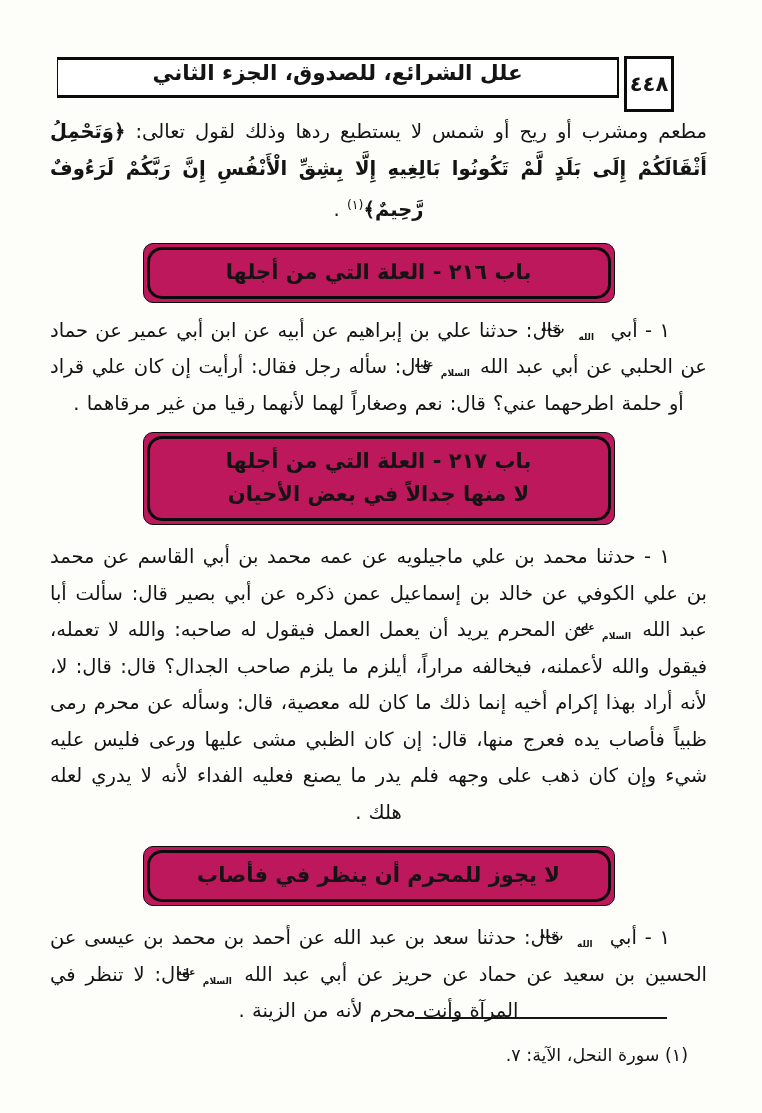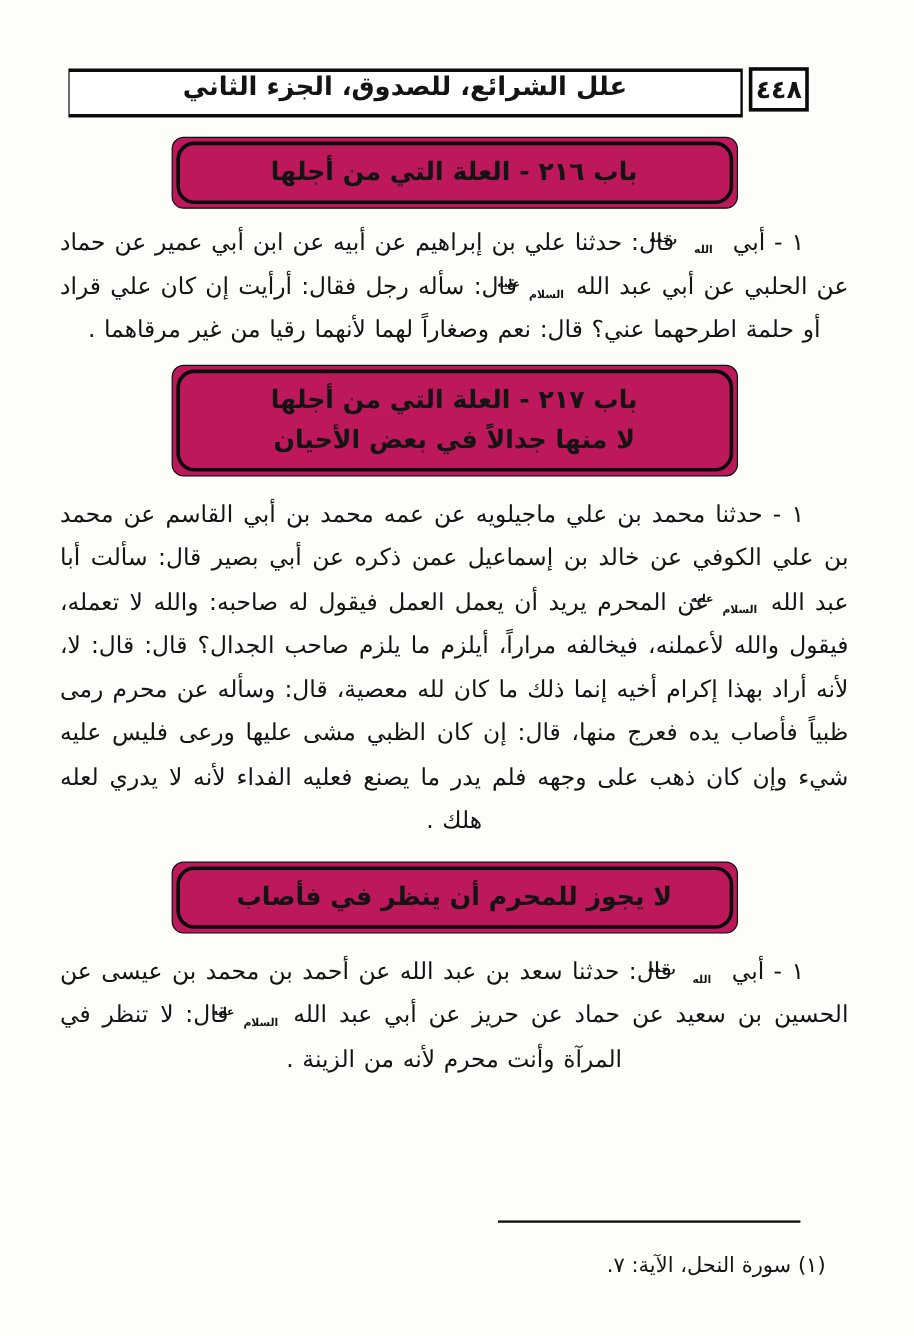--- a/index.html
+++ b/index.html
@@ -19,21 +19,21 @@
   }
   
   .header {
     position: absolute;
     top: 56px; right: 88px; left: 57px;
     display: flex;
     align-items: flex-start;
     gap: 5px;
   }
   .pagenum-box {
-    width: 50px; height: 37px;
+    width: 50px; height: 56px;
     border: 3px solid #0b0b0b;
     display: flex; align-items: center; justify-content: center;
     font-size: 21px; font-weight: 700;
     background: #fff;
     flex: 0 0 auto;
   }
   .title-box {
     flex: 1 1 auto;
     height: 41px;
     margin-top: 1px;
@@ -117,20 +117,21 @@
     <div class="pagenum-box">
       <span>٤٤٨</span>
     </div>
     <div class="title-box">
       <span>علل الشرائع، للصدوق، الجزء الثاني</span>
     </div>
   </div>
 
   <div class="main">
 
+    <p class="body mb-a"><span>مطعم ومشرب أو ريح أو شمس لا يستطيع ردها وذلك لقول تعالى: </span><span class="quran">﴿وَتَحْمِلُ أَثْقَالَكُمْ إِلَى بَلَدٍ لَّمْ تَكُونُوا بَالِغِيهِ إِلَّا بِشِقِّ الْأَنْفُسِ إِنَّ رَبَّكُمْ لَرَءُوفٌ رَّحِيمٌ﴾</span><span class="fn-ref">(١)</span><span> .</span></p>
 
     <div class="bab mb-b">
       <div class="bab-inner">
         <div>باب ٢١٦ - العلة التي من أجلها</div>
       </div>
     </div>
 
     <p class="body indent mb-b"><span>١ - أبي </span><span class="honorific">رحمه الله</span><span> قال: حدثنا علي بن إبراهيم عن أبيه عن ابن أبي عمير عن حماد عن الحلبي عن أبي عبد الله </span><span class="honorific">عليه السلام</span><span> قال: سأله رجل فقال: أرأيت إن كان علي قراد أو حلمة اطرحهما عني؟ قال: نعم وصغاراً لهما لأنهما رقيا من غير مرقاهما .</span></p>
 
     <div class="bab mb-a">

